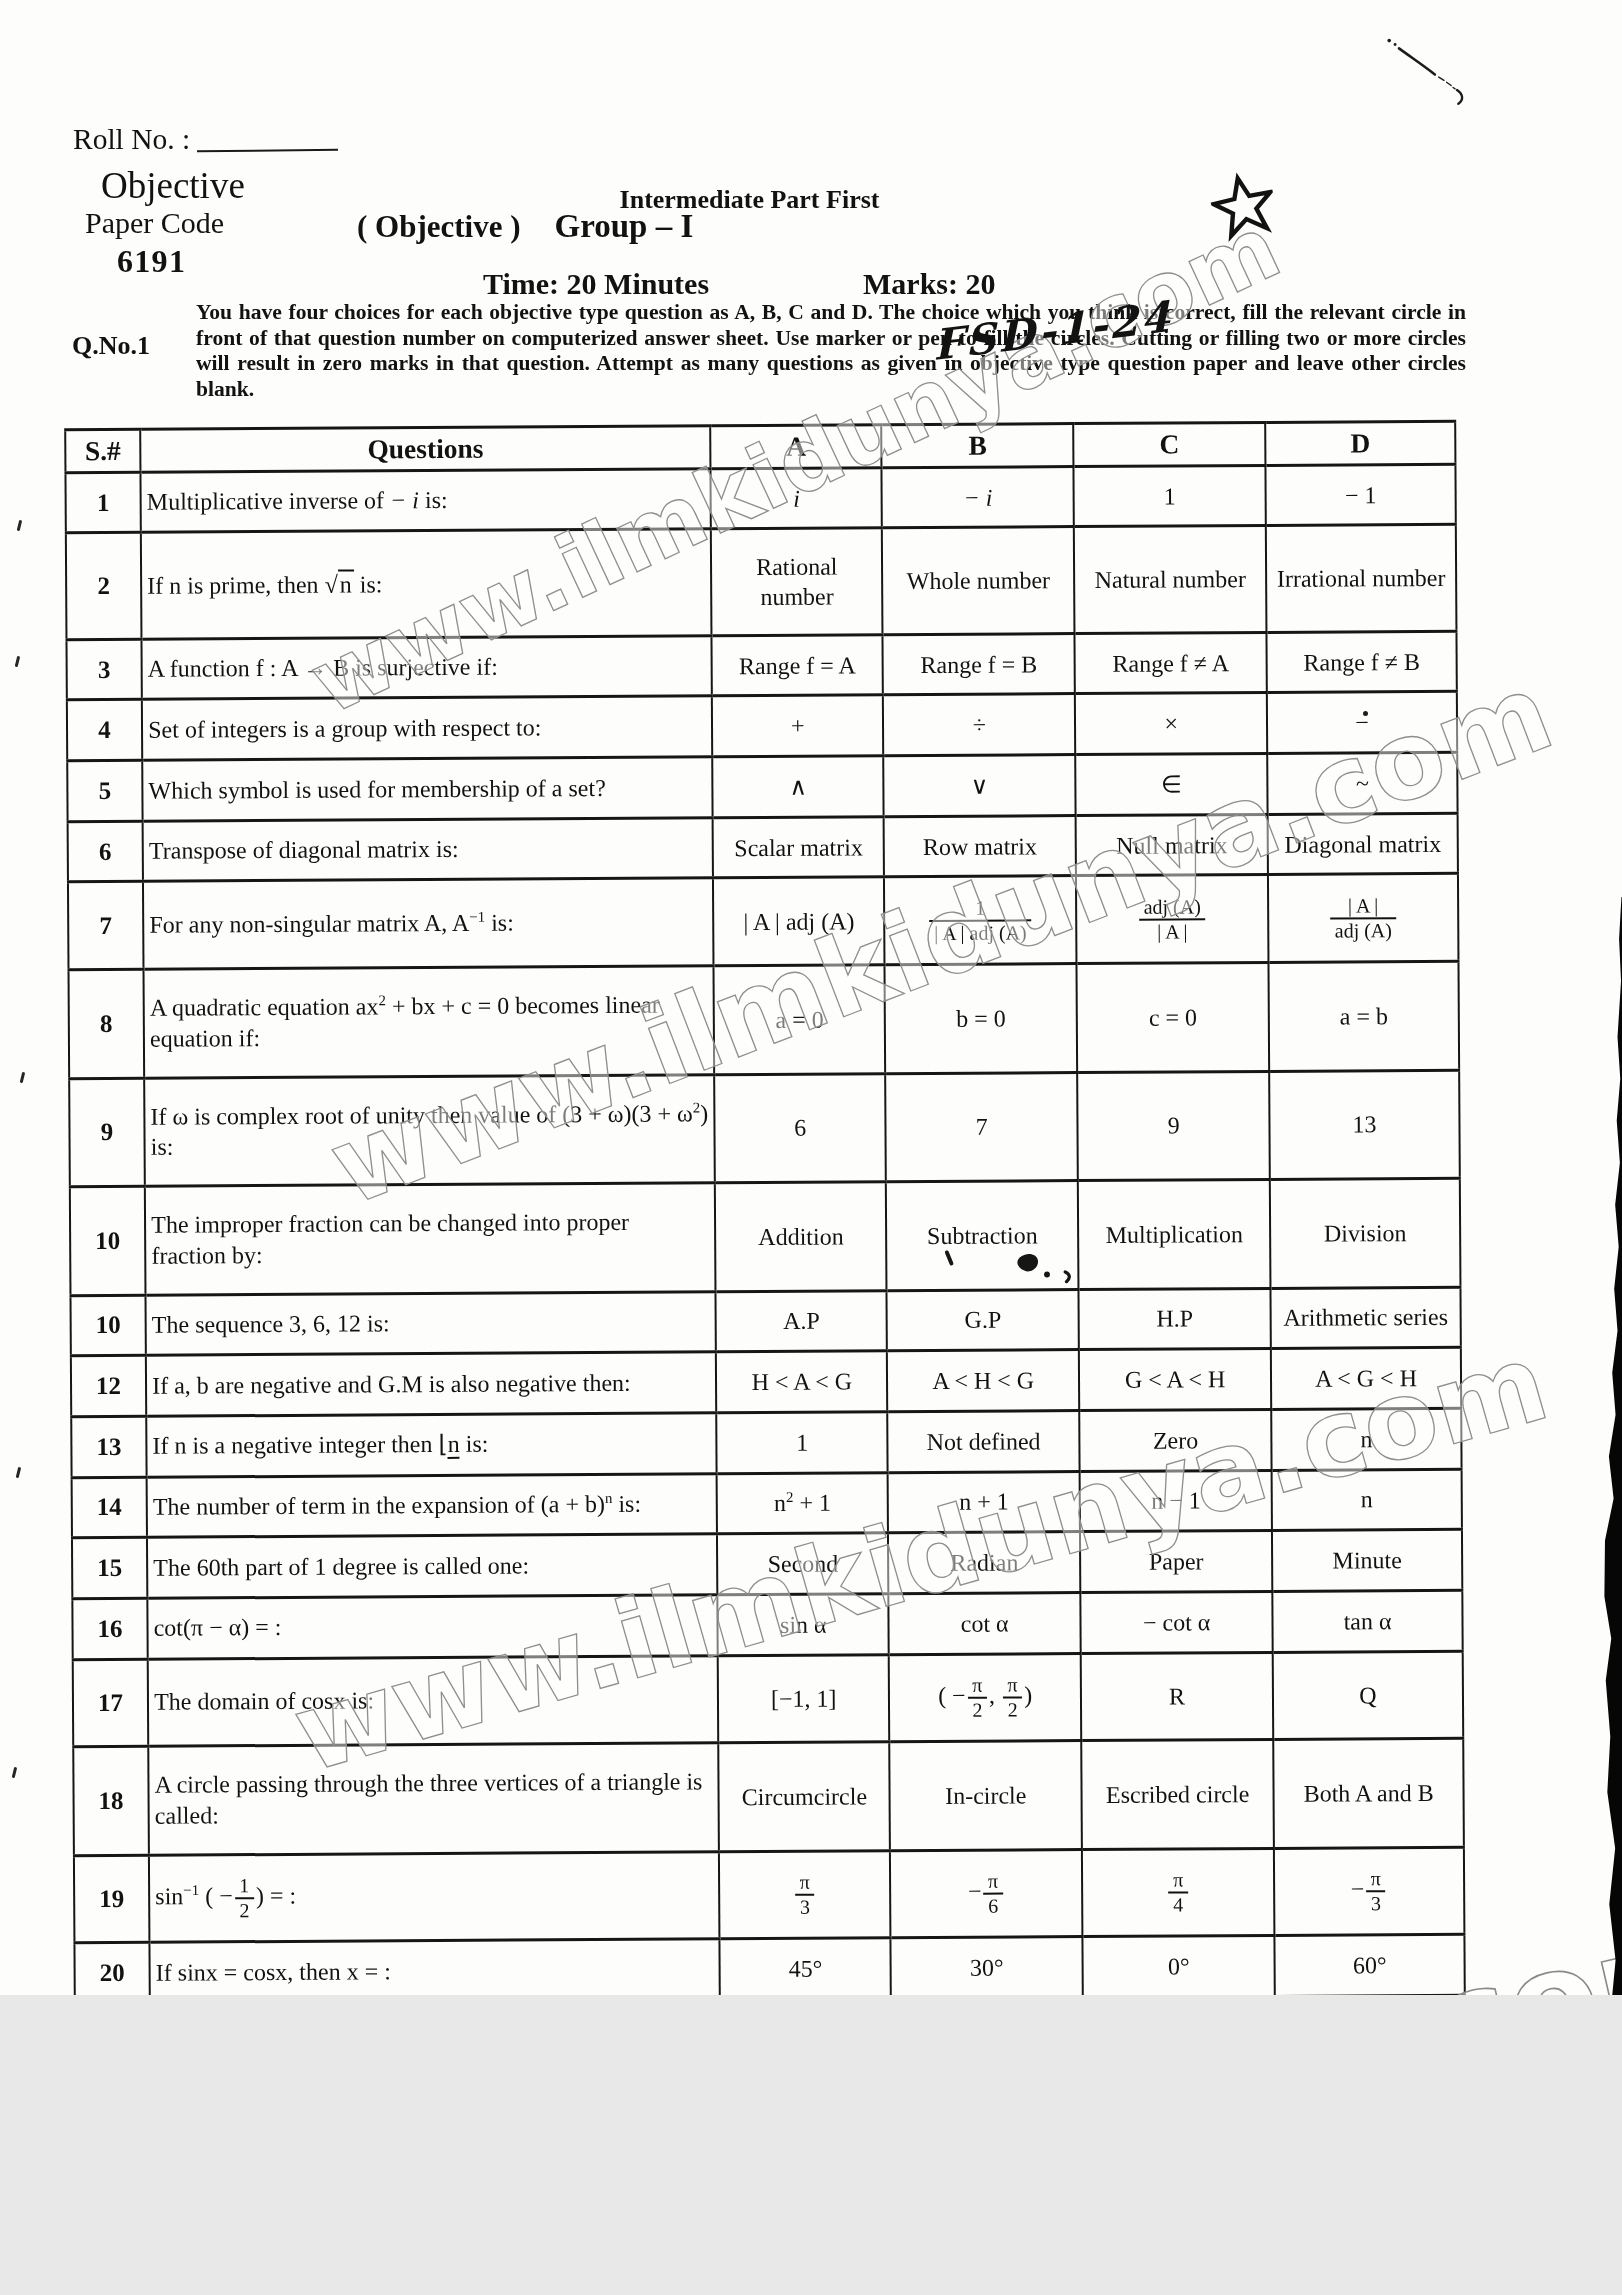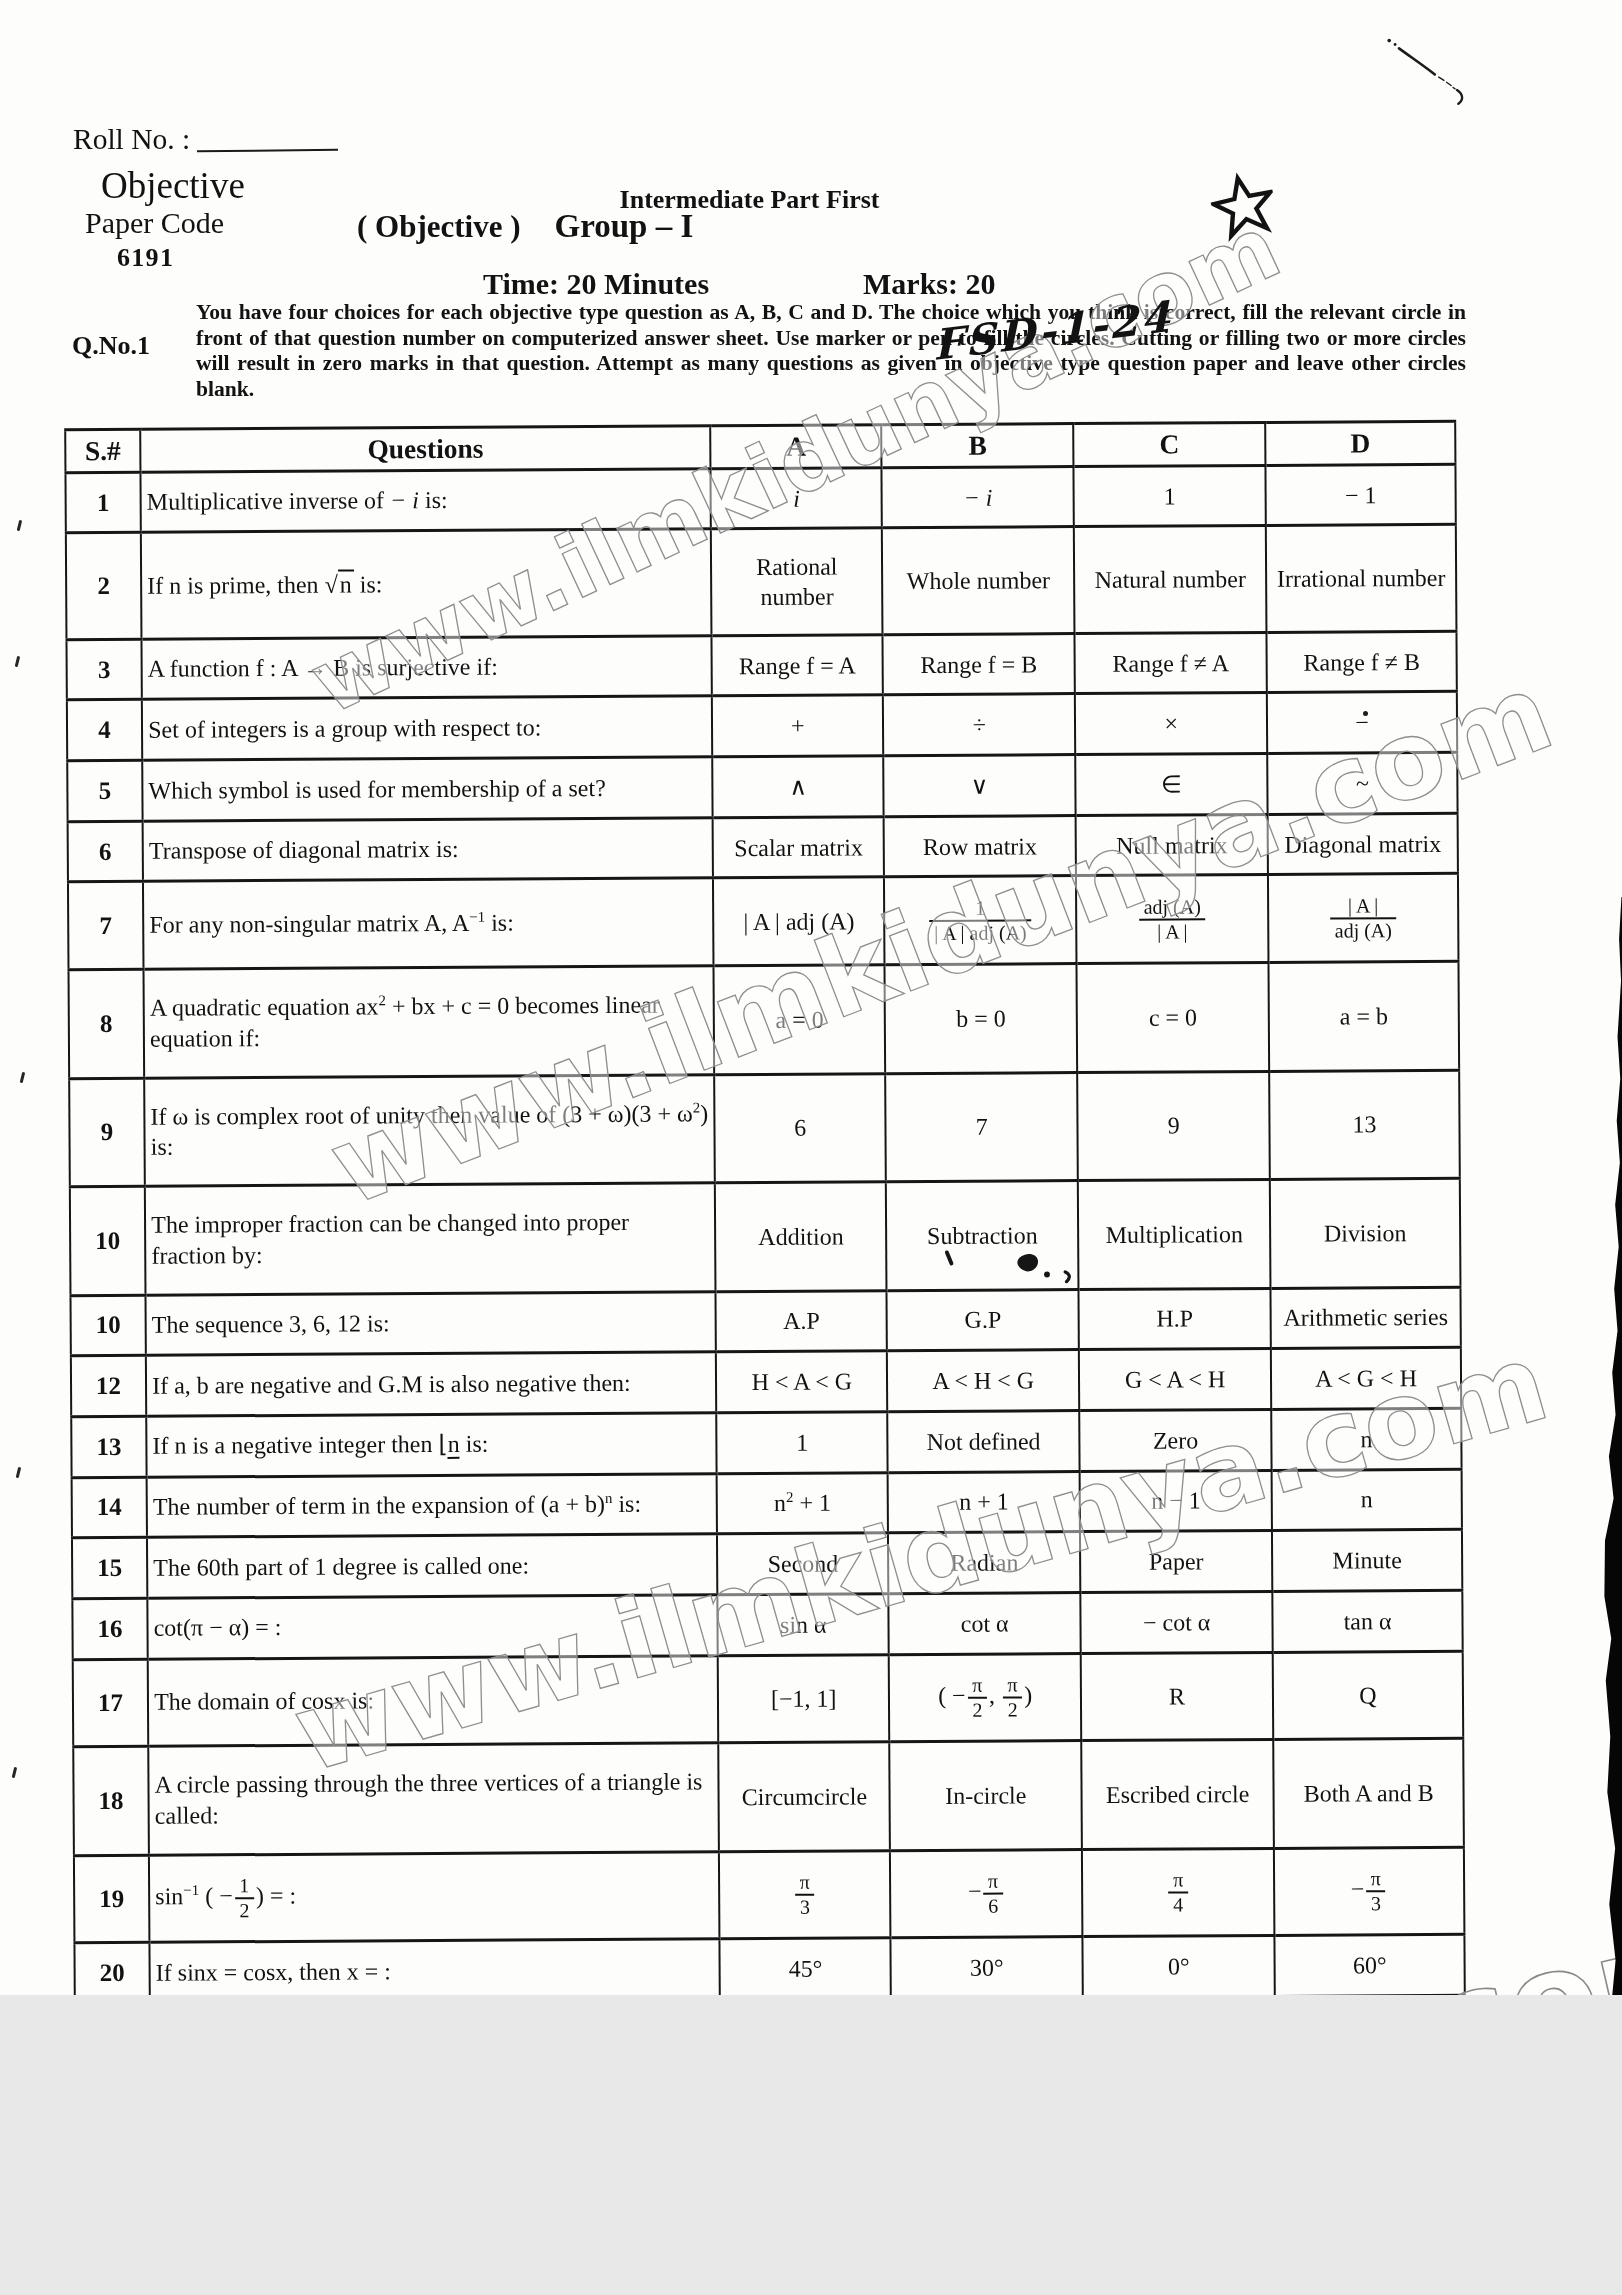--- a/index.html
+++ b/index.html
@@ -6,21 +6,21 @@
   .page{position:relative;width:1623px;height:1995px;background:#fdfdfc;overflow:hidden;
         font-family:"Liberation Serif",serif;color:#121212;}
   .abs{position:absolute;}
 
   
   .roll-line{left:73px;top:123px;font-size:29.5px;}
   .roll-underline{display:inline-block;width:141px;border-bottom:2.6px solid #1a1a1a;
                   transform:translateY(2.6px) rotate(-0.6deg);margin-left:6.5px;}
   .objective-label{left:101px;top:164px;font-size:37px;}
   .papercode-label{left:85px;top:206px;font-size:30px;}
-  .papercode-value{left:117px;top:243px;font-size:26px;font-weight:bold;letter-spacing:1.3px;}
+  .papercode-value{left:117px;top:243px;font-size:32px;font-weight:bold;letter-spacing:1.3px;}
   .part-title{left:406px;top:185px;width:687px;text-align:center;font-weight:bold;font-size:26px;}
   .subject-line{left:357px;top:208px;display:flex;align-items:baseline;gap:34px;white-space:nowrap;}
   .subject-name{font-size:42px;font-weight:bold;letter-spacing:2px;}
   .subject-mode{font-size:31px;font-weight:bold;}
   .subject-group{font-size:33px;font-weight:bold;}
   .time-label{left:483px;top:267px;font-size:30px;font-weight:bold;}
   .marks-label{left:863px;top:267px;font-size:30px;font-weight:bold;}
   .qno-label{left:72px;top:331px;font-size:26px;font-weight:bold;}
   .instructions{left:196px;top:300px;width:1270px;font-size:21.6px;font-weight:bold;
                 line-height:25.5px;text-align:justify;}

